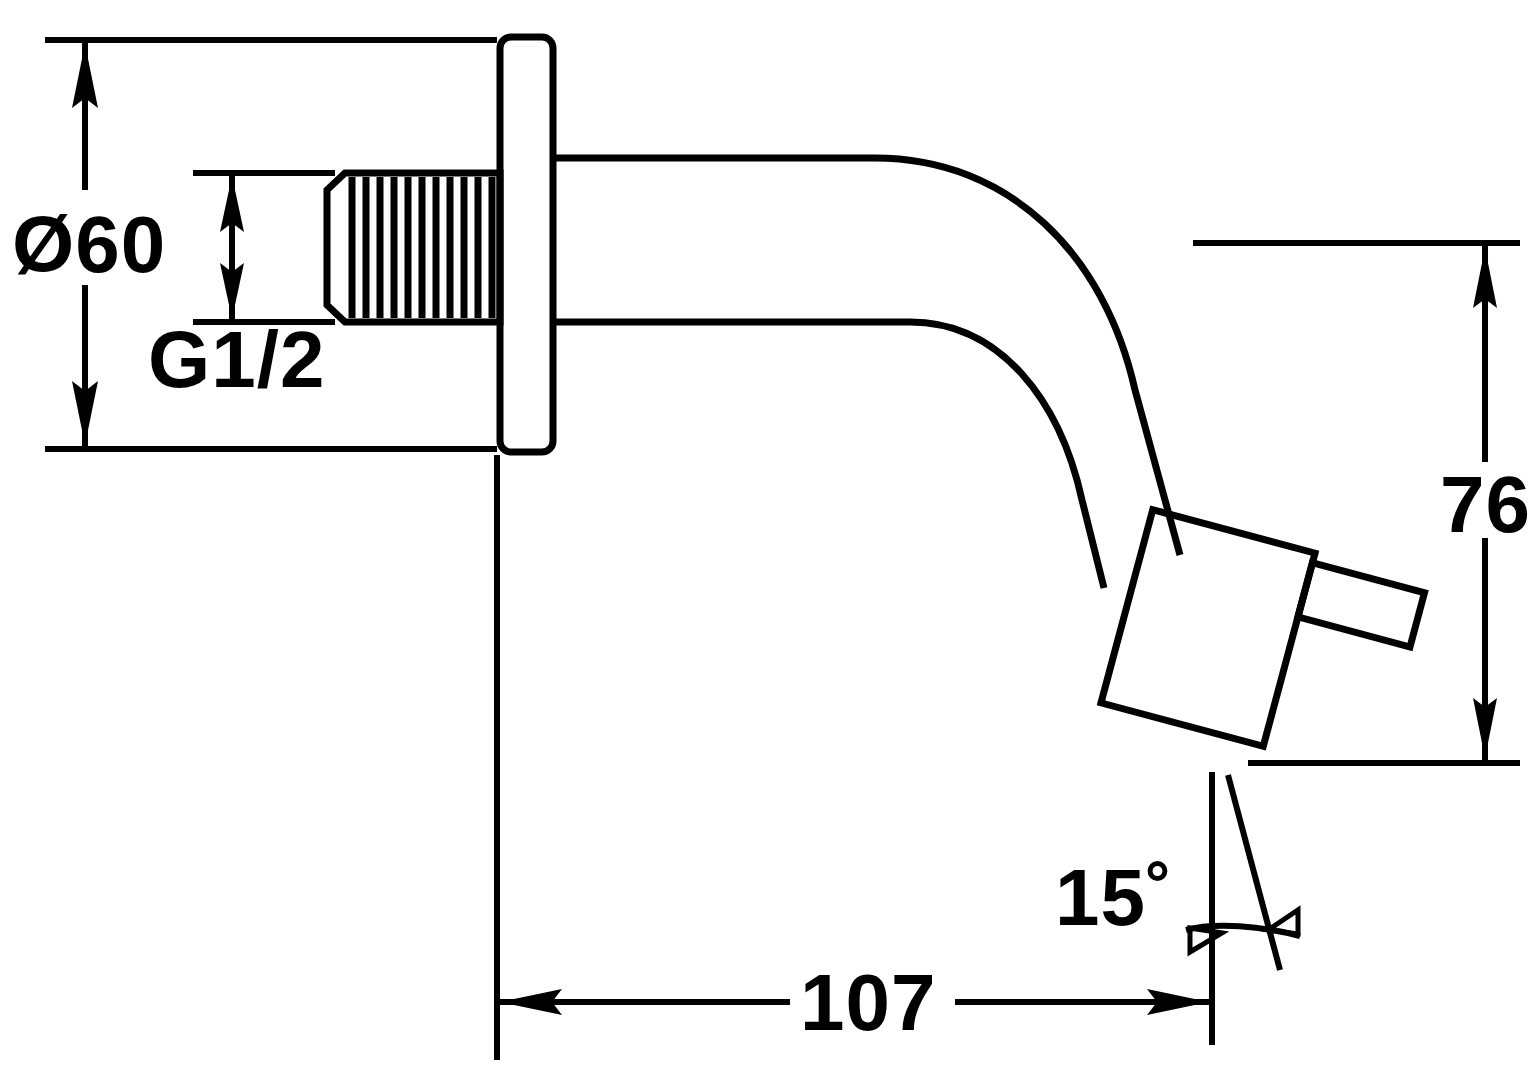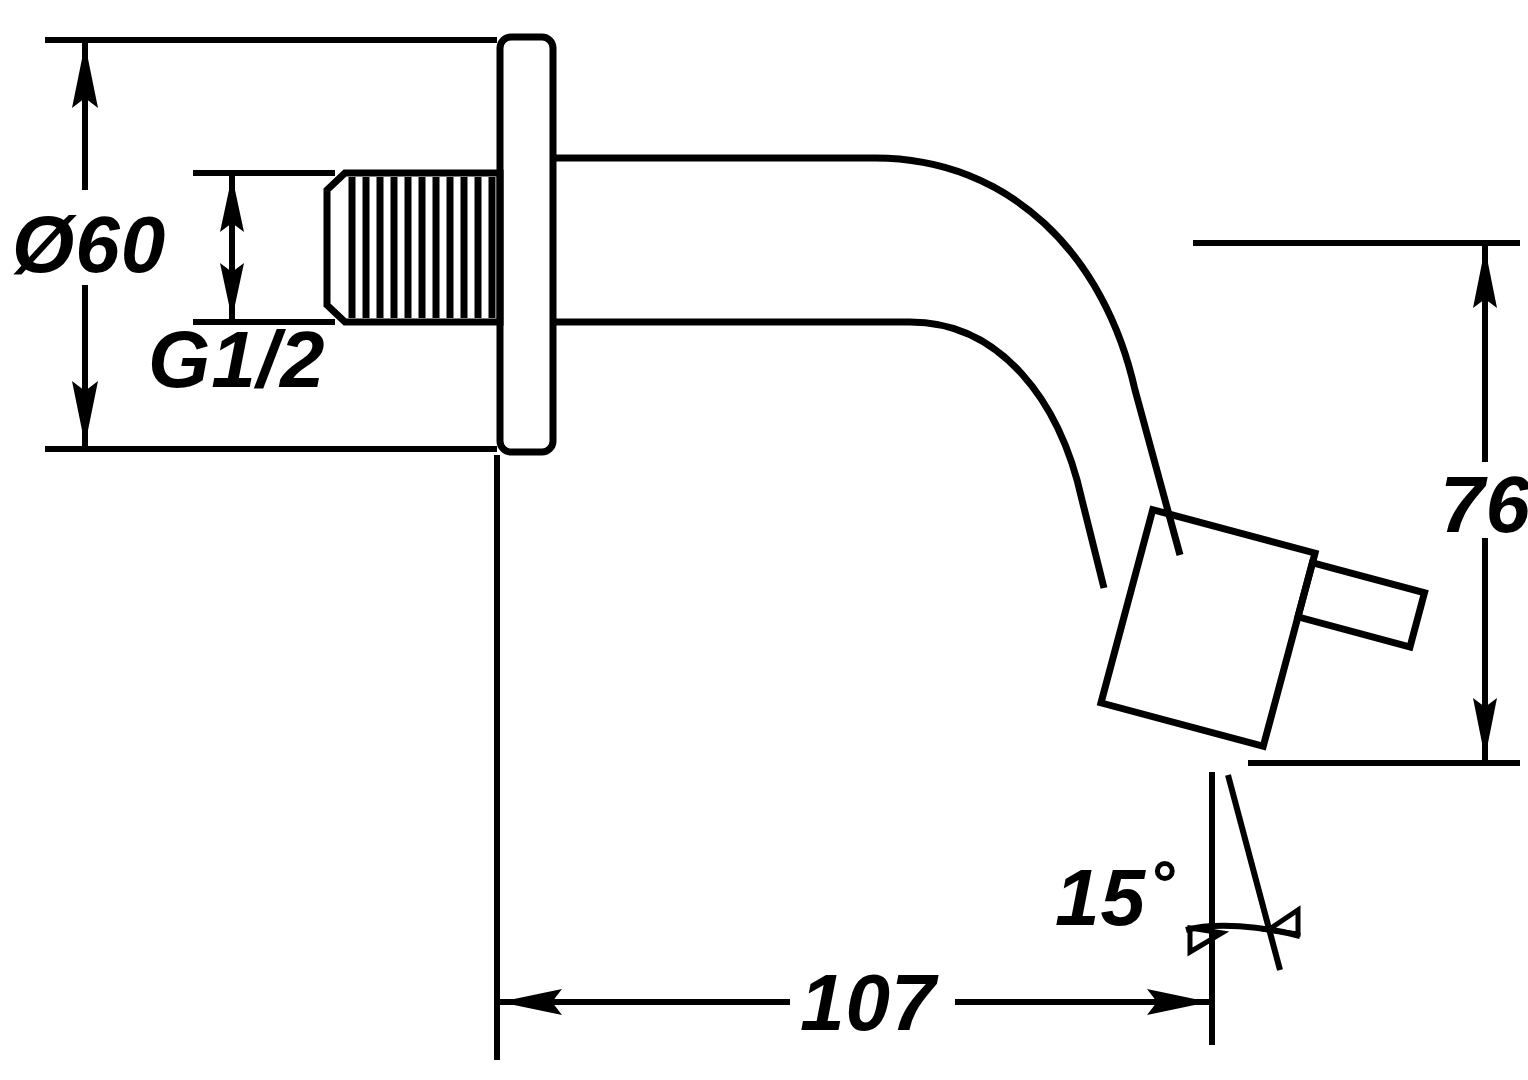--- a/index.html
+++ b/index.html
@@ -11,21 +11,20 @@
     width: 1528px;
     height: 1080px;
     font-family: "Liberation Sans", sans-serif;
     overflow: hidden;
   }
   #drawing-root {
     position: relative;
     width: 1528px;
     height: 1080px;
     background: #ffffff;
-    font-style: italic;
   }
   svg#technical-drawing {
     display: block;
     width: 1528px;
     height: 1080px;
   }
   .outline {
     fill: none;
     stroke: #000000;
     stroke-width: 7;

